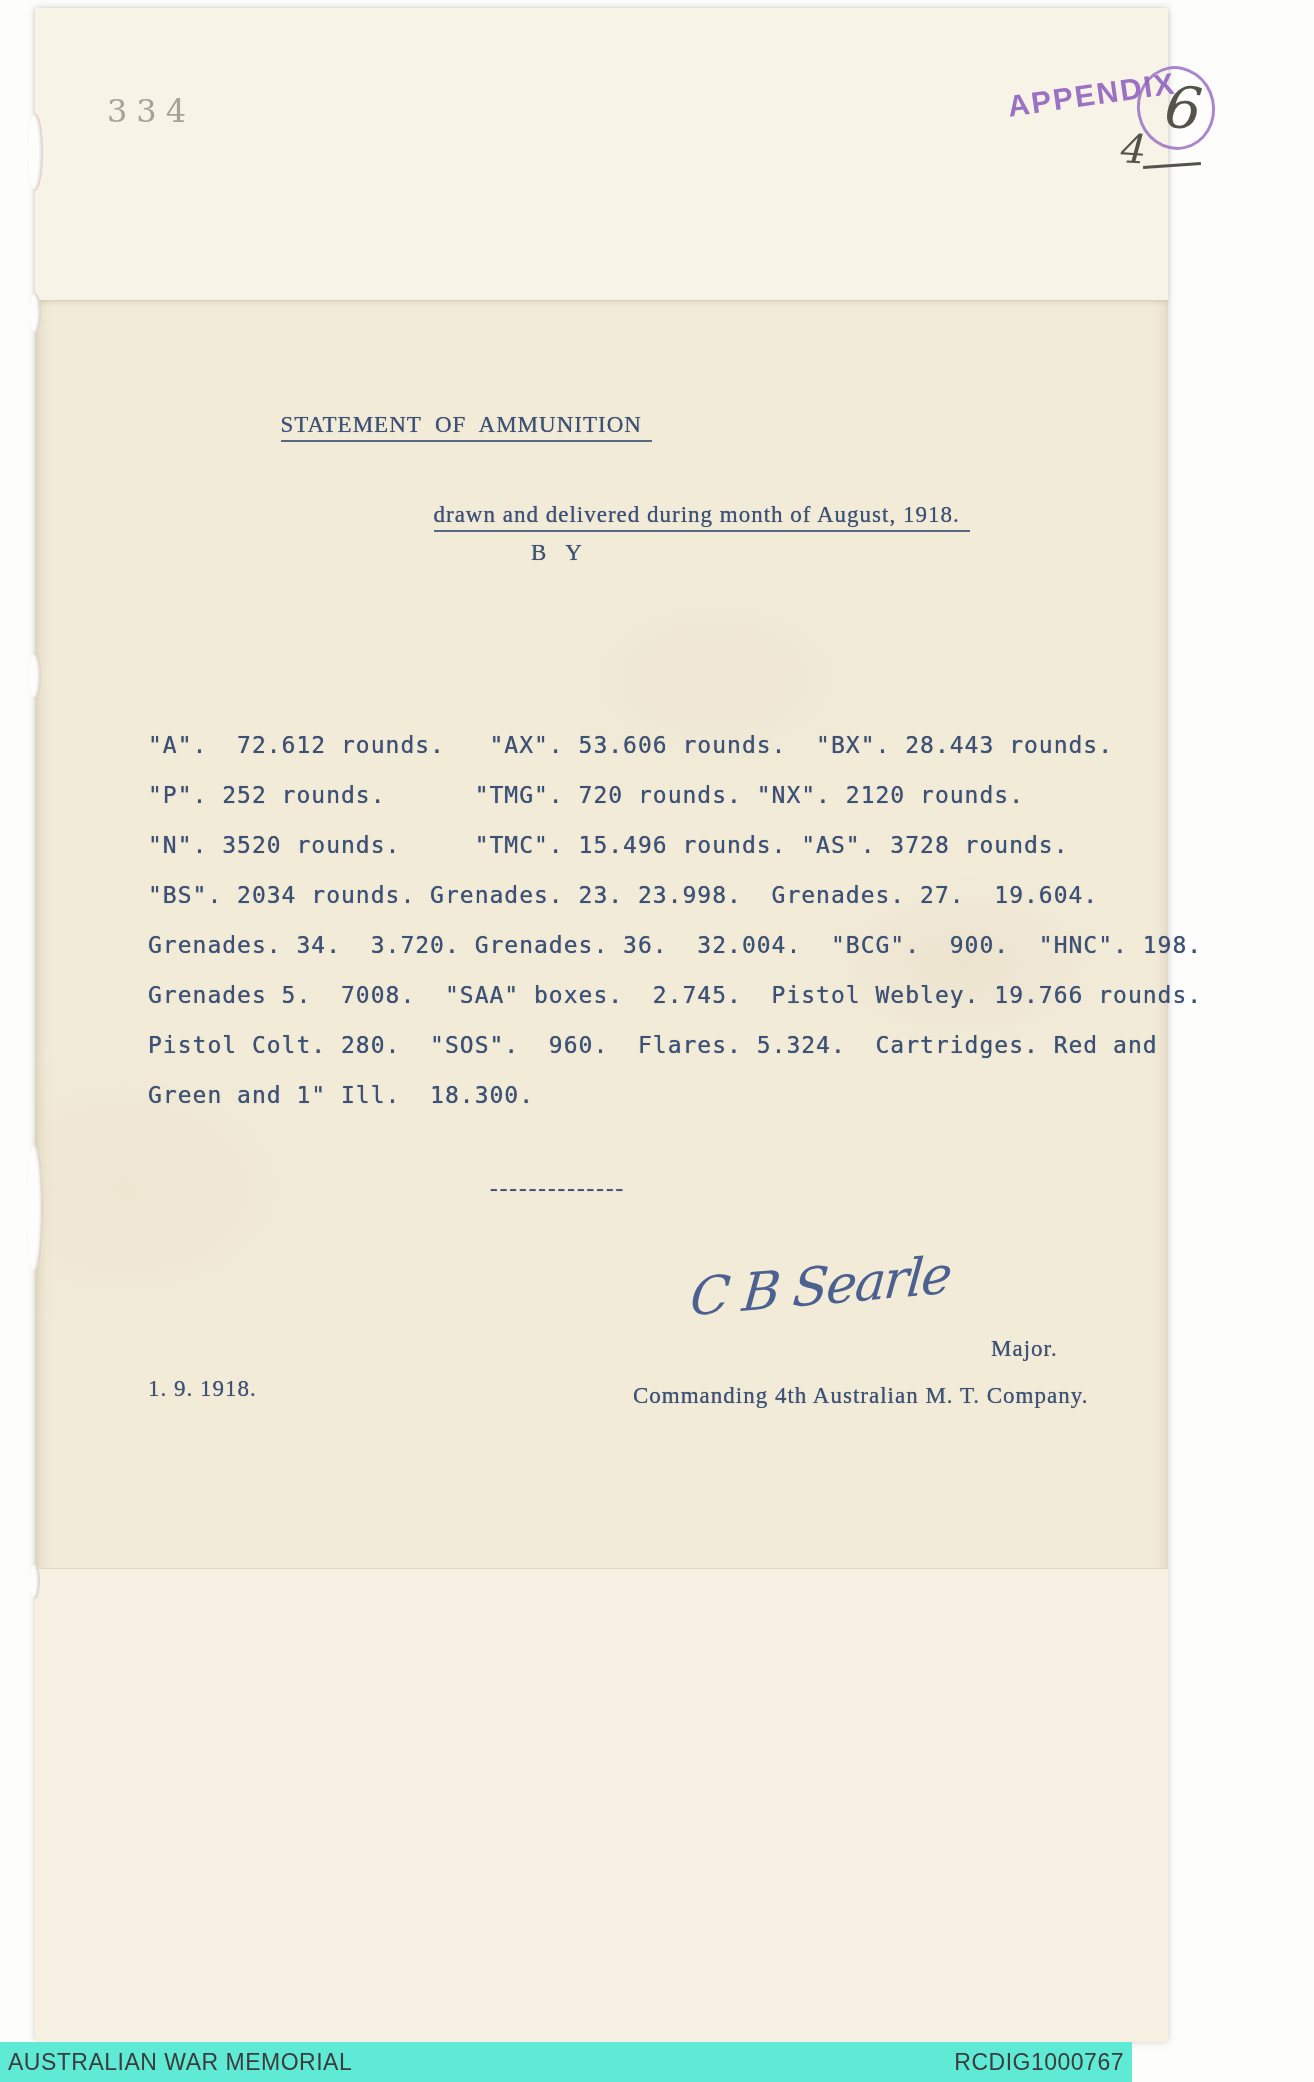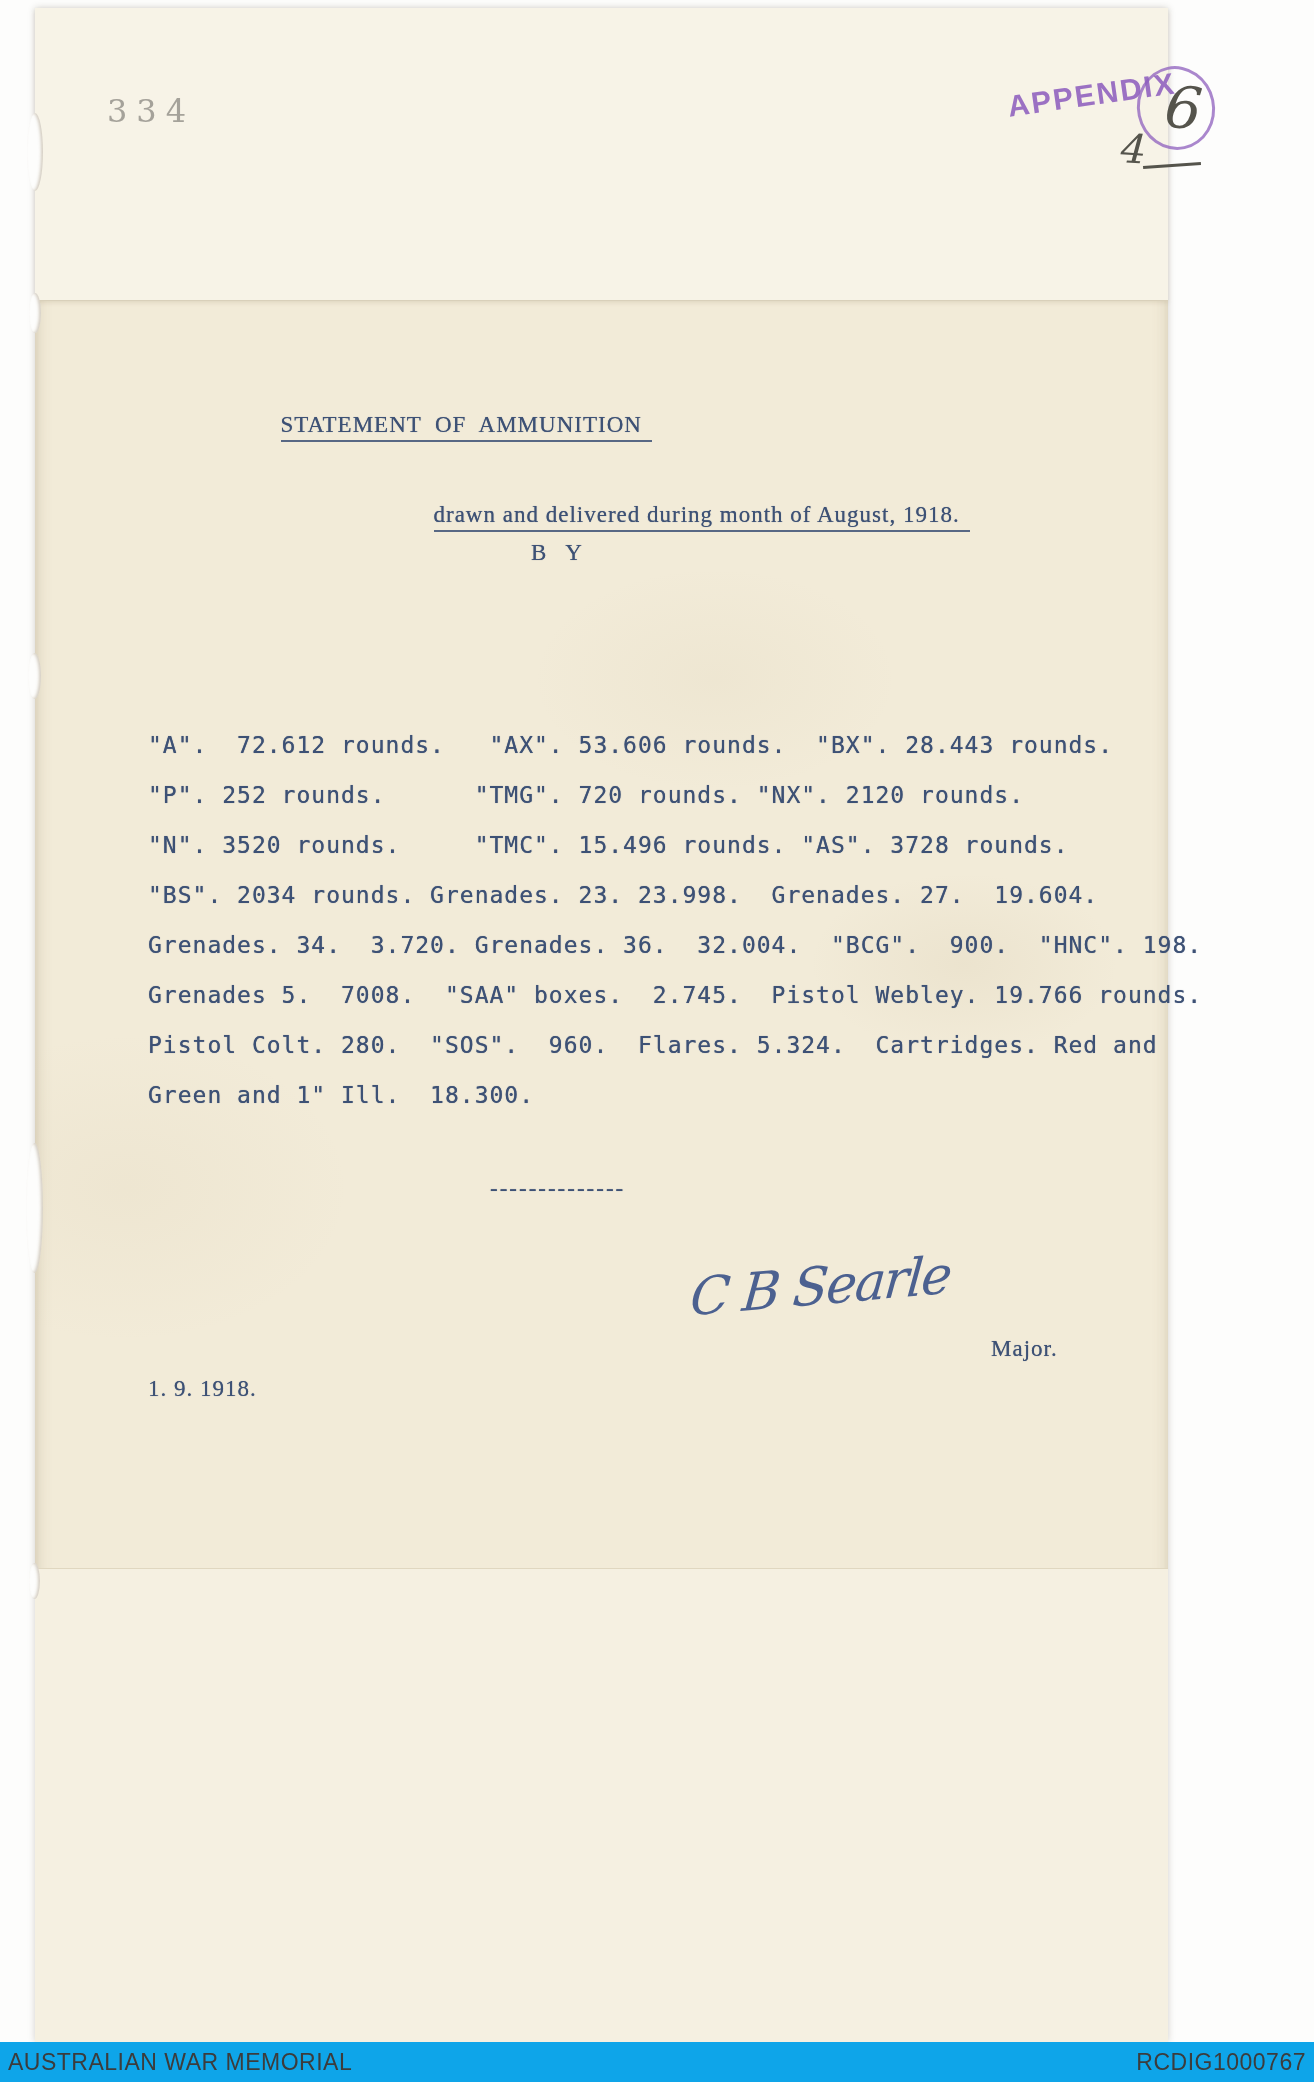--- a/index.html
+++ b/index.html
@@ -149,22 +149,22 @@
     left: 1108px; top: 156px;
     width: 58px; height: 3px;
     background: #55544c;
     transform: rotate(-4deg);
   }
 
   
   .footer-bar {
     position: absolute;
     left: 0; top: 2042px;
-    width: 1314px; height: 40px;
-    background: #0ea5e9;
+    width: 1132px; height: 40px;
+    background: #5eead4;
     display: flex;
     justify-content: space-between;
     align-items: center;
     padding: 0 8px;
     box-sizing: border-box;
   }
   .footer-bar span {
     font-family: "Liberation Sans", sans-serif;
     font-size: 23px;
     color: #3c3c3c;
@@ -218,20 +218,21 @@
     </div>
 
     <div class="typed separator">--------------</div>
 
     <div class="signature">C B Searle</div>
 
     <div class="typed sig-rank">Major.</div>
 
     <div class="typed doc-date">1. 9. 1918.</div>
 
+    <div class="typed sig-title">Commanding 4th Australian M. T. Company.</div>
 
   </div>
 
   <div class="footer-bar">
     <span>AUSTRALIAN WAR MEMORIAL</span>
     <span>RCDIG1000767</span>
   </div>
 
 </div>
 

